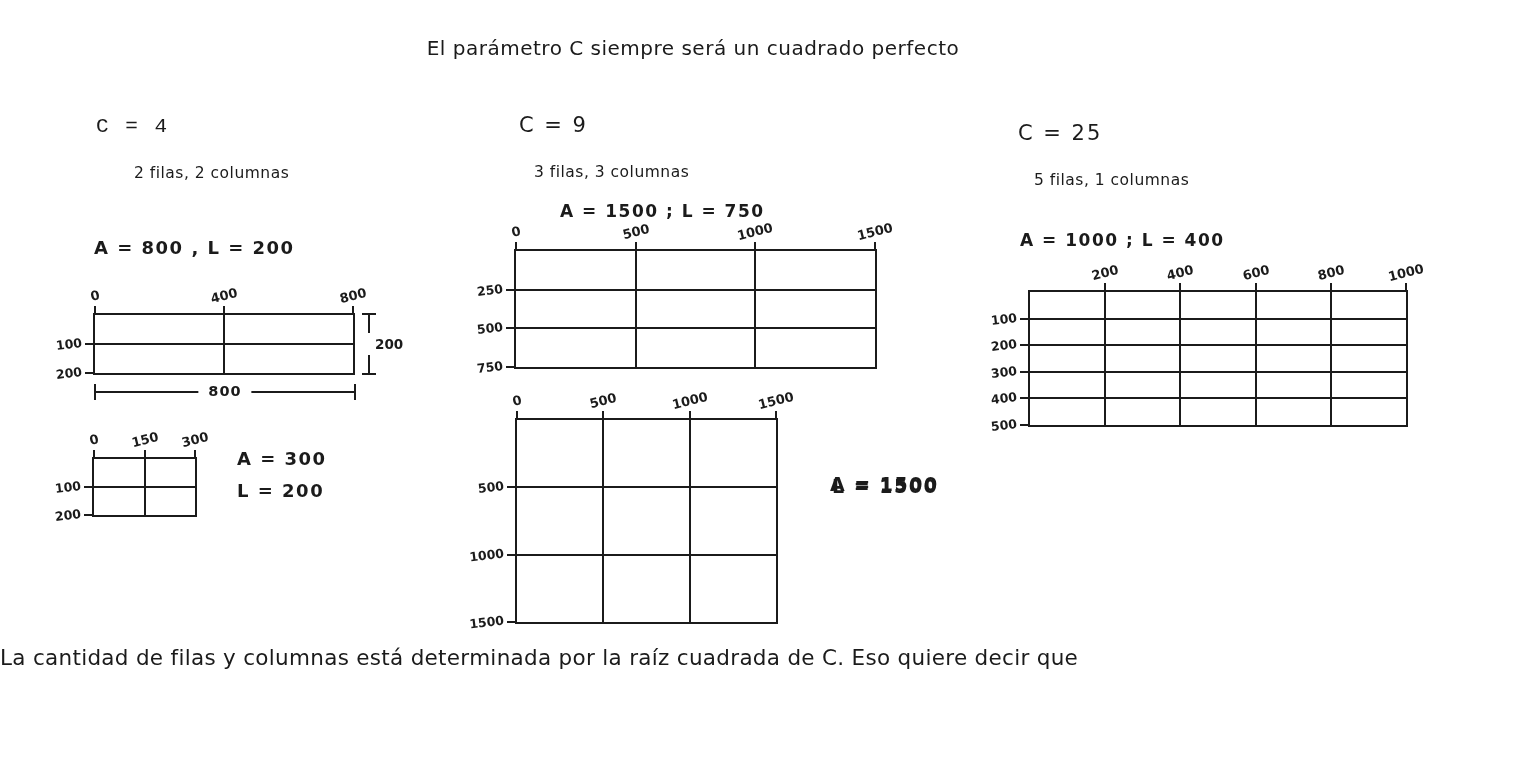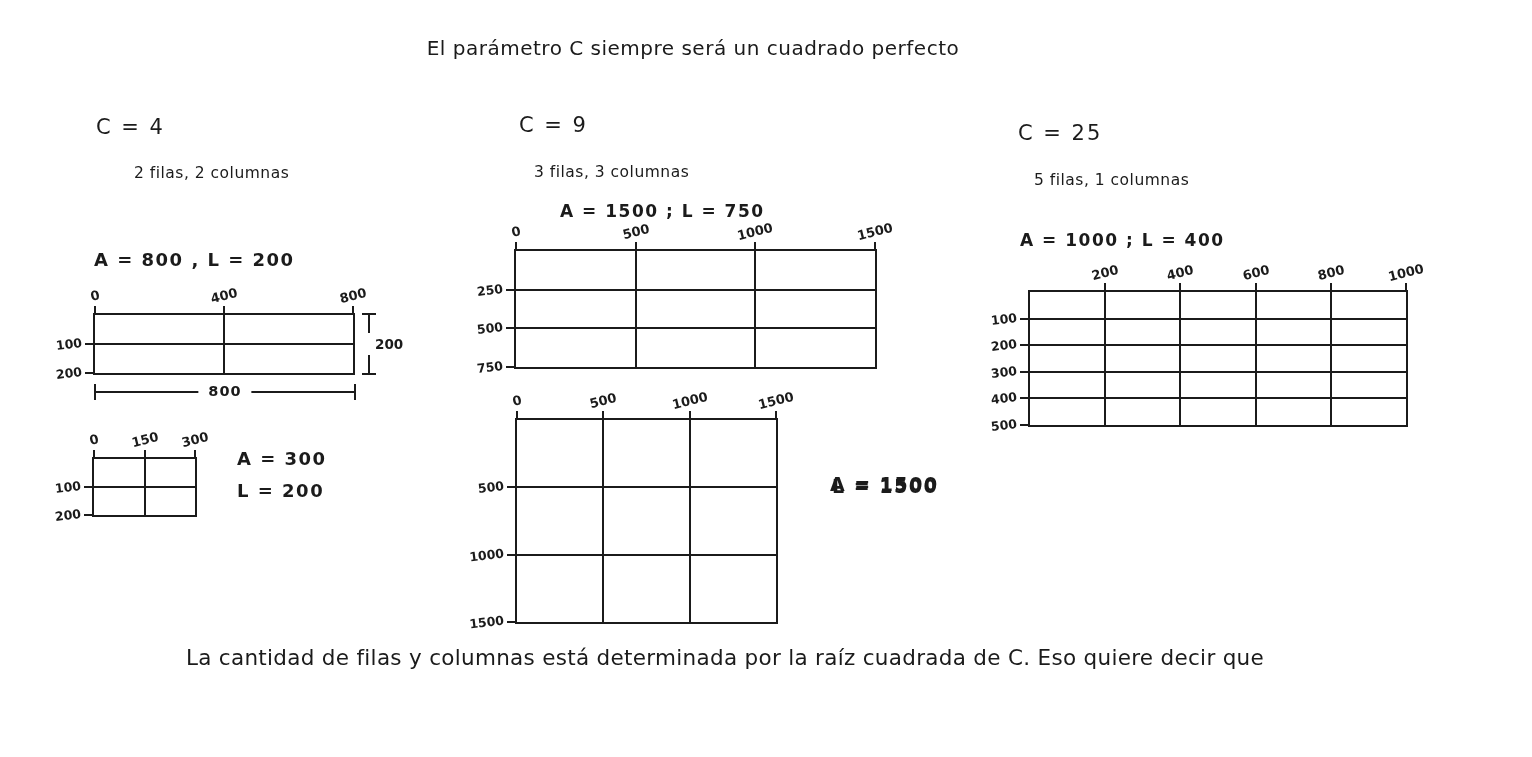--- a/index.html
+++ b/index.html
@@ -10,21 +10,21 @@
   .abs { position:absolute; }
   .title {
     position:absolute; left:0; top:36px; width:1386px; text-align:center;
     font-size:20px; letter-spacing:0.5px;
   }
   .c-label  { position:absolute; font-size:21px; letter-spacing:2px; }
   .dims     { position:absolute; font-size:15.5px; letter-spacing:0.5px; }
   .params   { position:absolute; font-size:18px; font-weight:bold; letter-spacing:1.5px; }
   .ann      { position:absolute; font-size:18px; font-weight:bold; letter-spacing:1.5px; }
   .footer {
-    position:absolute; left:0; top:641px; width:1450px; text-align:center;
+    position:absolute; left:0; top:641px; width:1450px; 
     font-size:21.5px; line-height:33px; letter-spacing:0.3px;
   }
   .grid { position:absolute; border:2px solid #1b1b1b; box-sizing:border-box; }
   .vline { position:absolute; top:0; bottom:0; width:2px; background:#1b1b1b; transform:translateX(-1px); }
   .hline { position:absolute; left:0; right:0; height:2px; background:#1b1b1b; transform:translateY(-1px); }
   .tick-top {
     position:absolute; top:-27px; transform:translateX(-50%) rotate(-14deg);
     font-size:13px; font-weight:bold; white-space:nowrap;
   }
   .tickmark-top { position:absolute; top:-9px; width:2px; height:9px; background:#1b1b1b; transform:translateX(-1px); }
@@ -49,23 +49,23 @@
   }
 </style>
 </head>
 <body>
 
 <div class="canvas">
 
   <div class="title">El parámetro C siempre será un cuadrado perfecto</div>
 
   <div>
-    <div class="c-label" style="left:96px; top:115px;">C = 4</div>
+    <div class="c-label" style="left:96px; top:115px;font-family:Liberation Mono, monospace;">C = 4</div>
     <div class="dims" style="left:134px; top:164px;">2 filas, 2 columnas</div>
-    <div class="params" style="left:94px; top:237px;margin-top:12px;">A = 800 ,   L = 200</div>
+    <div class="params" style="left:94px; top:237px;">A = 800 ,   L = 200</div>
 
     <div class="grid" style="left:93px; top:313px; width:262px; height:62px;">
         <div class="vline" style="left: 50%;"></div>
         <div class="hline" style="top: 50%;"></div>
         <div class="tickmark-top" style="left: 0%;"></div>
         <div class="tick-top" style="left: 0%;">0</div>
         <div class="tickmark-top" style="left: 50%;"></div>
         <div class="tick-top" style="left: 50%;">400</div>
         <div class="tickmark-top" style="left: 100%;"></div>
         <div class="tick-top" style="left: 100%;">800</div>

